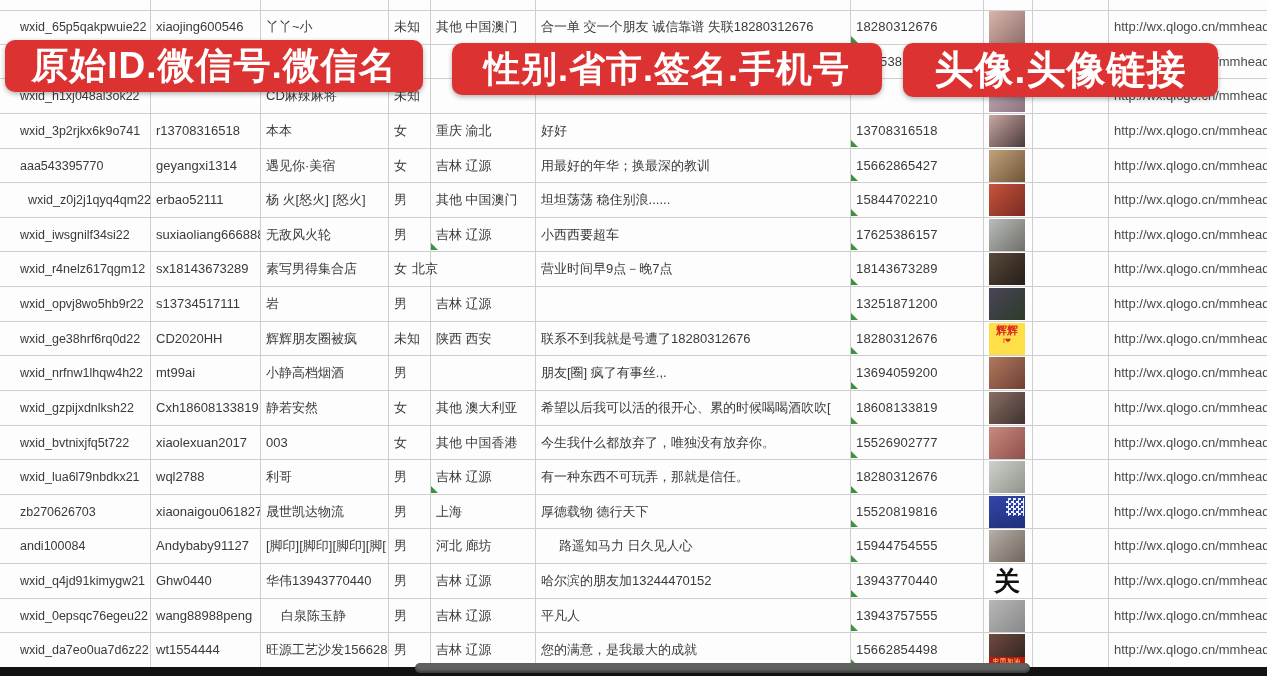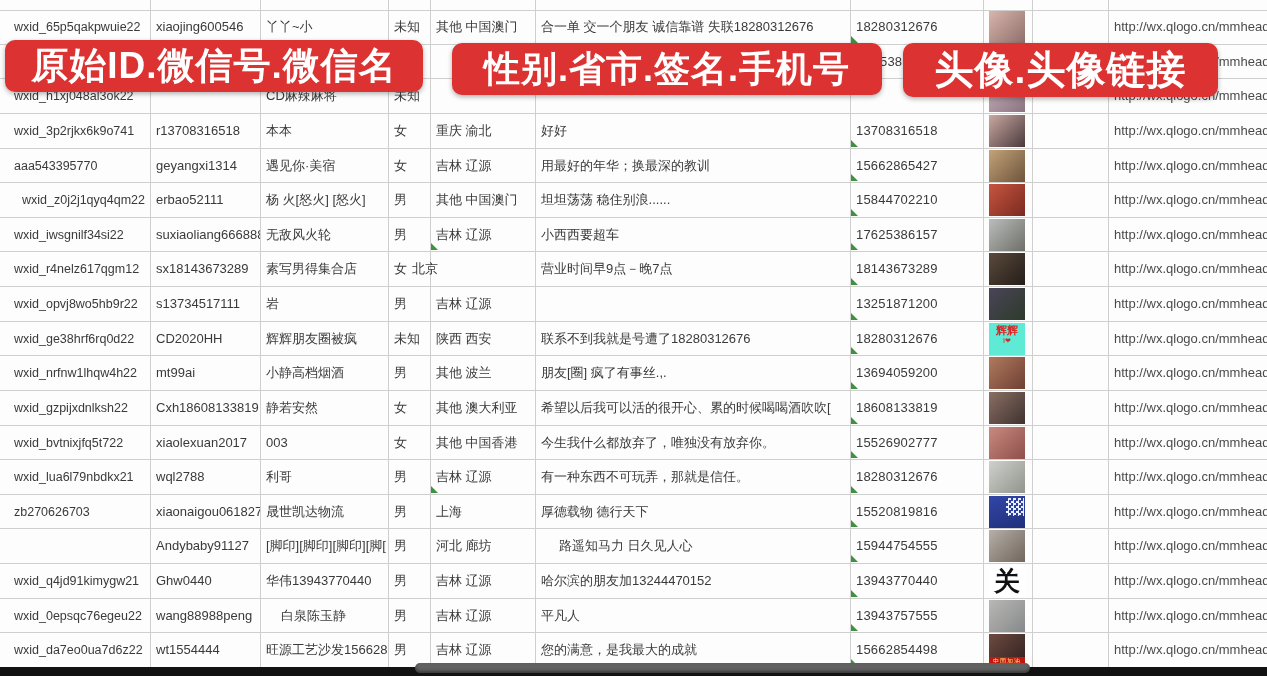--- a/index.html
+++ b/index.html
@@ -3,21 +3,21 @@
 <meta charset="utf-8">
 <style>
   html,body{margin:0;padding:0;}
   body{font-family:"Liberation Sans","DejaVu Sans",sans-serif;background:#e8e8e8;}
   #stage{position:relative;width:1267px;height:676px;background:#fdfdfd;overflow:hidden;}
   .vline{position:absolute;top:0;width:1px;height:668px;background:#cfcfcf;z-index:1;}
   .topline{position:absolute;left:0;top:10px;width:1267px;height:1px;background:#cfcfcf;z-index:1;}
   .row{position:absolute;left:0;width:1267px;border-bottom:1px solid #cfcfcf;z-index:2;}
   .cell{position:absolute;top:0;height:100%;overflow:hidden;white-space:nowrap;
         font-size:13px;color:#3a3a3a;line-height:34px;padding-left:6px;box-sizing:border-box;}
-  .cell.id{padding-left:14px;font-size:12.5px;}
+  .cell.id{padding-left:20px;font-size:12.5px;}
   .cell.phone{font-size:13px;letter-spacing:.2px;}
   .cell.url{color:#4a4a4a;}
   .cell.padded{padding-left:30px;}
   .flag::after{content:"";position:absolute;left:1px;bottom:1px;width:0;height:0;
         border-left:7px solid #3f9142;border-top:7px solid transparent;}
   .avatar-box{position:absolute;top:1px;left:6px;width:36px;height:32px;overflow:hidden;}
   .av-label{display:block;text-align:center;font-weight:bold;color:#d22;font-size:11px;line-height:14px;}
   .av-sub{display:block;text-align:center;color:#d22;font-size:7px;line-height:8px;}
   .av-callig{display:block;text-align:center;color:#111;font-family:"DejaVu Serif",serif;
         font-size:26px;line-height:32px;font-weight:bold;}
@@ -175,34 +175,33 @@
       </div>
       <div class="row" style="top: 321.67px; height: 33.63px;">
         <div class="cell id" style="left: 0px; width: 150px;">wxid_ge38hrf6rq0d22</div>
         <div class="cell" style="left: 150px; width: 110px;">CD2020HH</div>
         <div class="cell" style="left: 260px; width: 128px;">辉辉朋友圈被疯</div>
         <div class="cell" style="left: 388px; width: 42px;">未知</div>
         <div class="cell" style="left: 430px; width: 105px;">陕西 西安</div>
         <div class="cell" style="left: 535px; width: 315px;">联系不到我就是号遭了18280312676</div>
         <div class="cell phone flag" style="left: 850px; width: 133px;">18280312676</div>
         <div class="cell" style="left: 983px; width: 49px;">
-          <div class="avatar-box" style="background: #5eead4;">
+          <div class="avatar-box" style="background: #fde047;">
             <span class="av-label">辉辉</span>
             <span class="av-sub">I❤</span>
           </div>
         </div>
         <div class="cell" style="left: 1032px; width: 76px;"></div>
         <div class="cell url" style="left: 1108px; width: 159px;">http://wx.qlogo.cn/mmhead</div>
       </div>
       <div class="row" style="top: 356.3px; height: 33.63px;">
         <div class="cell id" style="left: 0px; width: 150px;">wxid_nrfnw1lhqw4h22</div>
         <div class="cell" style="left: 150px; width: 110px;">mt99ai</div>
         <div class="cell" style="left: 260px; width: 128px;">小静高档烟酒</div>
         <div class="cell" style="left: 388px; width: 42px;">男</div>
-        <div class="cell" style="left: 430px; width: 105px;">其他 波兰</div>
         <div class="cell" style="left: 535px; width: 315px;">朋友[圈] 疯了有事丝.,.</div>
         <div class="cell phone flag" style="left: 850px; width: 133px;">13694059200</div>
         <div class="cell" style="left: 983px; width: 49px;">
           <div class="avatar-box" style="background: linear-gradient(135deg, rgb(176, 122, 94) 0%, rgb(110, 63, 51) 100%);"></div>
         </div>
         <div class="cell" style="left: 1032px; width: 76px;"></div>
         <div class="cell url" style="left: 1108px; width: 159px;">http://wx.qlogo.cn/mmhead</div>
       </div>
       <div class="row" style="top: 390.93px; height: 33.63px;">
         <div class="cell id" style="left: 0px; width: 150px;">wxid_gzpijxdnlksh22</div>
@@ -256,20 +255,21 @@
         <div class="cell phone flag" style="left: 850px; width: 133px;">15520819816</div>
         <div class="cell" style="left: 983px; width: 49px;">
           <div class="avatar-box" style="background: linear-gradient(160deg, rgb(51, 70, 168), rgb(32, 47, 122));">
             <div class="qr-checker"></div>
           </div>
         </div>
         <div class="cell" style="left: 1032px; width: 76px;"></div>
         <div class="cell url" style="left: 1108px; width: 159px;">http://wx.qlogo.cn/mmhead</div>
       </div>
       <div class="row" style="top: 529.45px; height: 33.63px;">
+        <div class="cell id" style="left: 0px; width: 150px;">andi100084</div>
         <div class="cell" style="left: 150px; width: 110px;">Andybaby91127</div>
         <div class="cell" style="left: 260px; width: 128px;">[脚印][脚印][脚印][脚[</div>
         <div class="cell" style="left: 388px; width: 42px;">男</div>
         <div class="cell" style="left: 430px; width: 105px;">河北 廊坊</div>
         <div class="cell" style="left: 535px; width: 315px; padding-left: 24px;">路遥知马力 日久见人心</div>
         <div class="cell phone flag" style="left: 850px; width: 133px;">15944754555</div>
         <div class="cell" style="left: 983px; width: 49px;">
           <div class="avatar-box" style="background: linear-gradient(135deg, rgb(181, 176, 168) 0%, rgb(113, 101, 92) 100%);"></div>
         </div>
         <div class="cell" style="left: 1032px; width: 76px;"></div>

